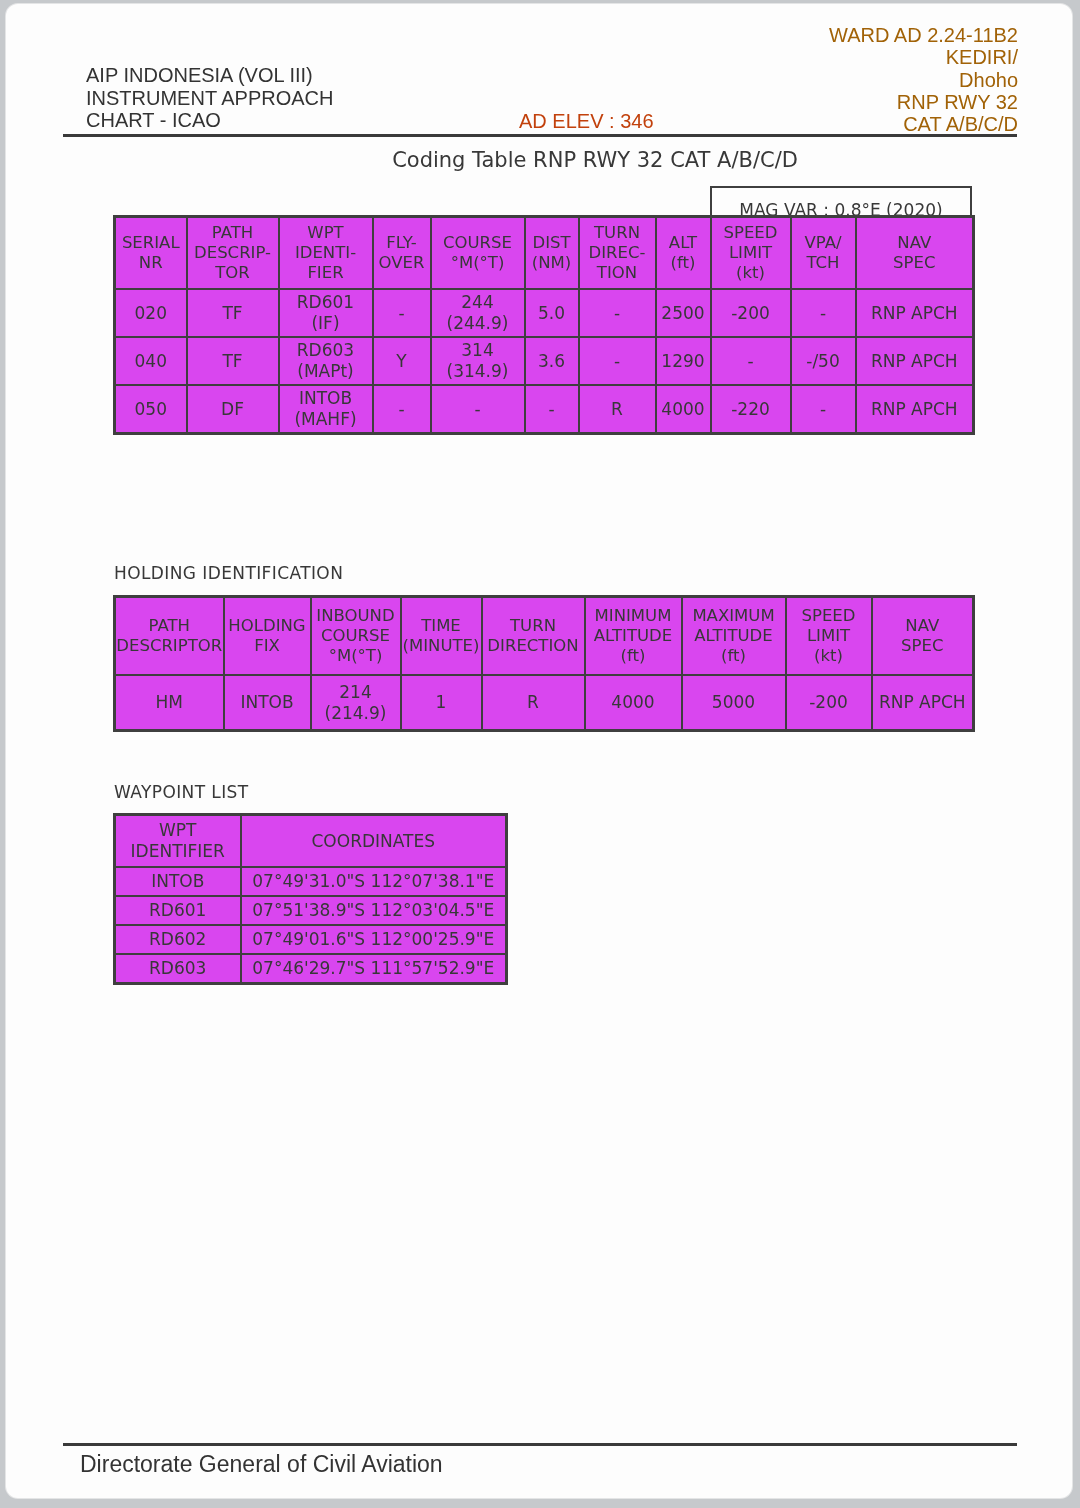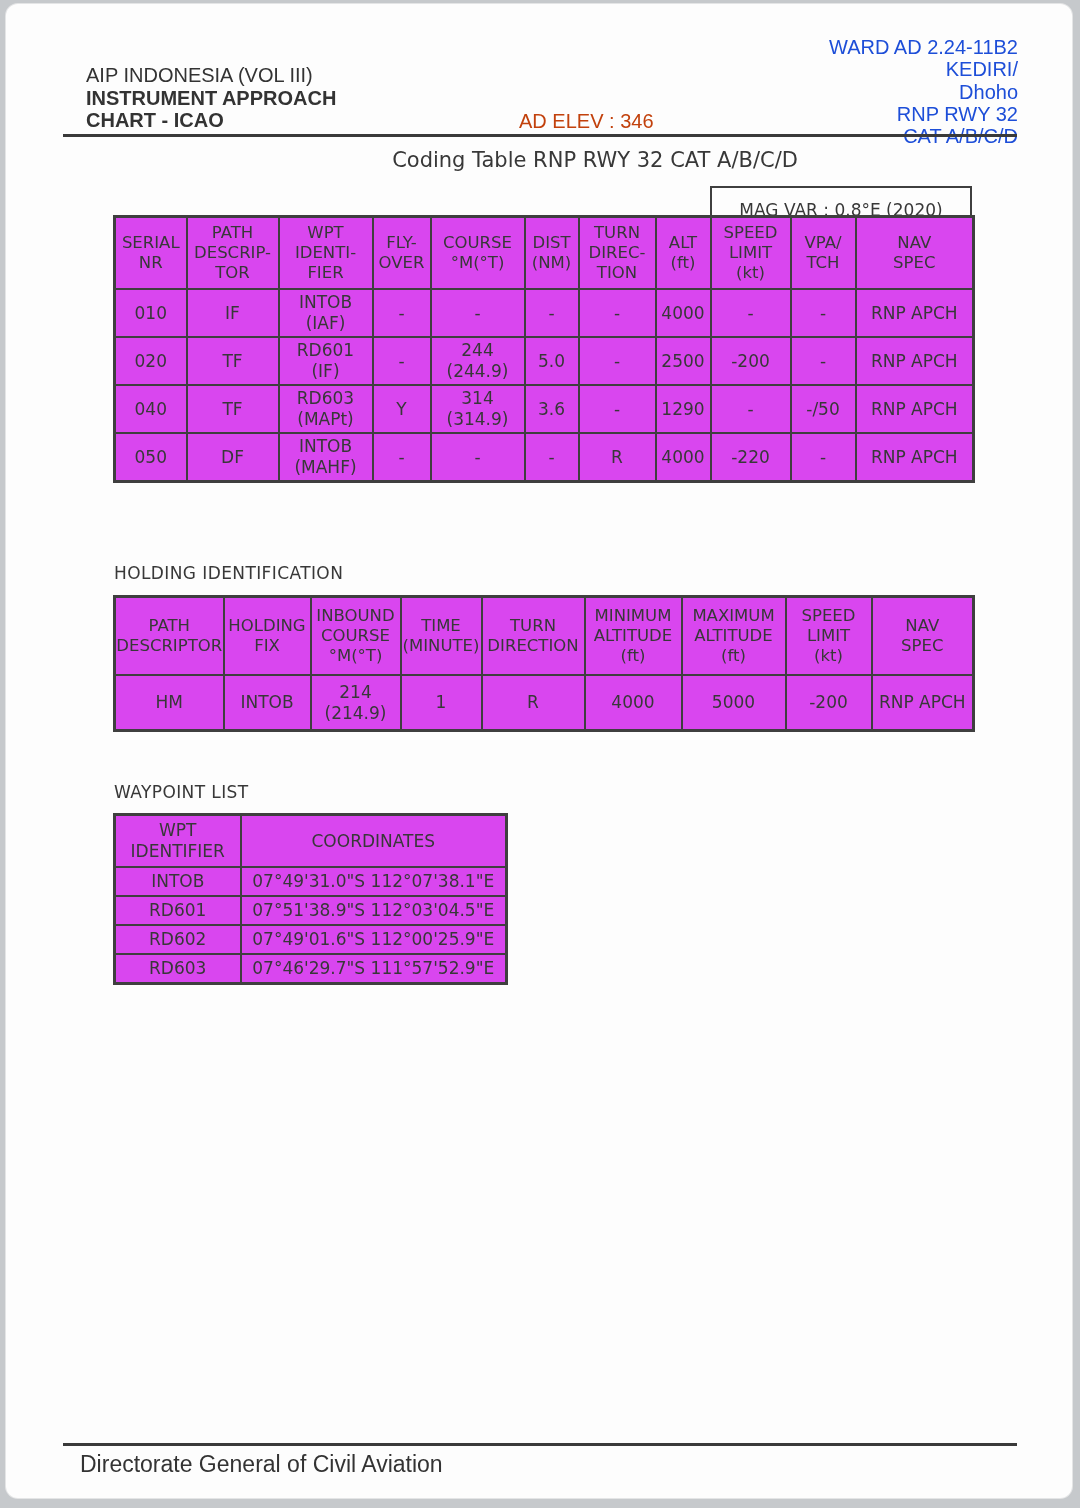--- a/index.html
+++ b/index.html
@@ -9,23 +9,23 @@
     font-family:"Liberation Sans",sans-serif;
     overflow:hidden;
   }
   .page{
     position:absolute;left:6px;top:4px;width:1066px;height:1494px;
     background:#fdfdfd;border-radius:12px;
     box-shadow:0 0 0 1px #e4e5e6;
   }
   
   .hdr-left{position:absolute;left:80px;top:60px;font-size:20px;line-height:22.5px;color:#333;}
-  .hdr-left .b{font-weight:bold;}
+  .hdr-left .b{font-weight:normal;}
   .hdr-elev{position:absolute;left:513px;top:106px;font-size:20px;color:#c2410c;}
-  .hdr-right{position:absolute;right:54px;top:20px;font-size:20px;line-height:22.3px;color:#1d4ed8;text-align:right;margin-top:12px;}
+  .hdr-right{position:absolute;right:54px;top:20px;font-size:20px;line-height:22.3px;color:#a16207;text-align:right;}
   .rule{position:absolute;left:57px;width:954px;background:#3a3a3a;}
   .rule-top{top:130px;height:3px;}
   .rule-bottom{top:1439px;height:2.5px;}
   
   .doc{font-family:"DejaVu Sans",sans-serif;color:#383838;}
   .title{position:absolute;left:0;right:0;top:144px;text-align:center;padding-left:112px;font-size:21px;}
   .magvar{
     position:absolute;left:704px;top:182px;width:262px;height:46px;
     box-sizing:border-box;border:2.5px solid #3f3f3f;border-bottom:none;
     display:flex;align-items:center;justify-content:center;font-size:17px;text-decoration:underline;
@@ -117,34 +117,20 @@
 LIMIT
 (kt)</th>
           <th>VPA/
 TCH</th>
           <th>NAV
 SPEC</th>
         </tr>
       </thead>
       <tbody>
         <tr>
-          <td>010</td>
-          <td>IF</td>
-          <td>INTOB
-(IAF)</td>
-          <td>-</td>
-          <td>-</td>
-          <td>-</td>
-          <td>-</td>
-          <td>4000</td>
-          <td>-</td>
-          <td>-</td>
-          <td>RNP APCH</td>
-        </tr>
-        <tr>
           <td>020</td>
           <td>TF</td>
           <td>RD601
 (IF)</td>
           <td>-</td>
           <td>244
 (244.9)</td>
           <td>5.0</td>
           <td>-</td>
           <td>2500</td>

